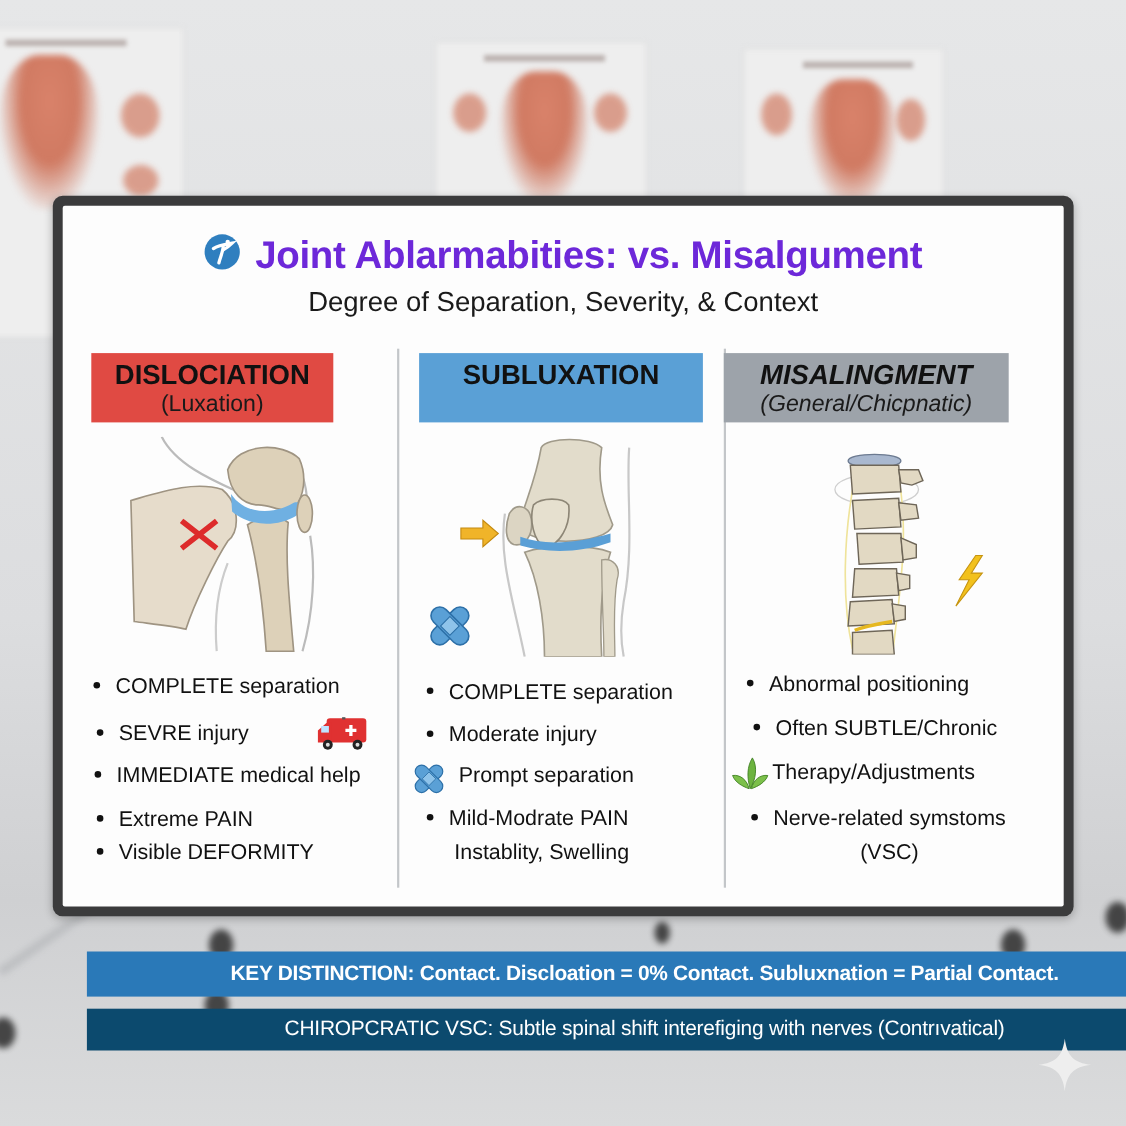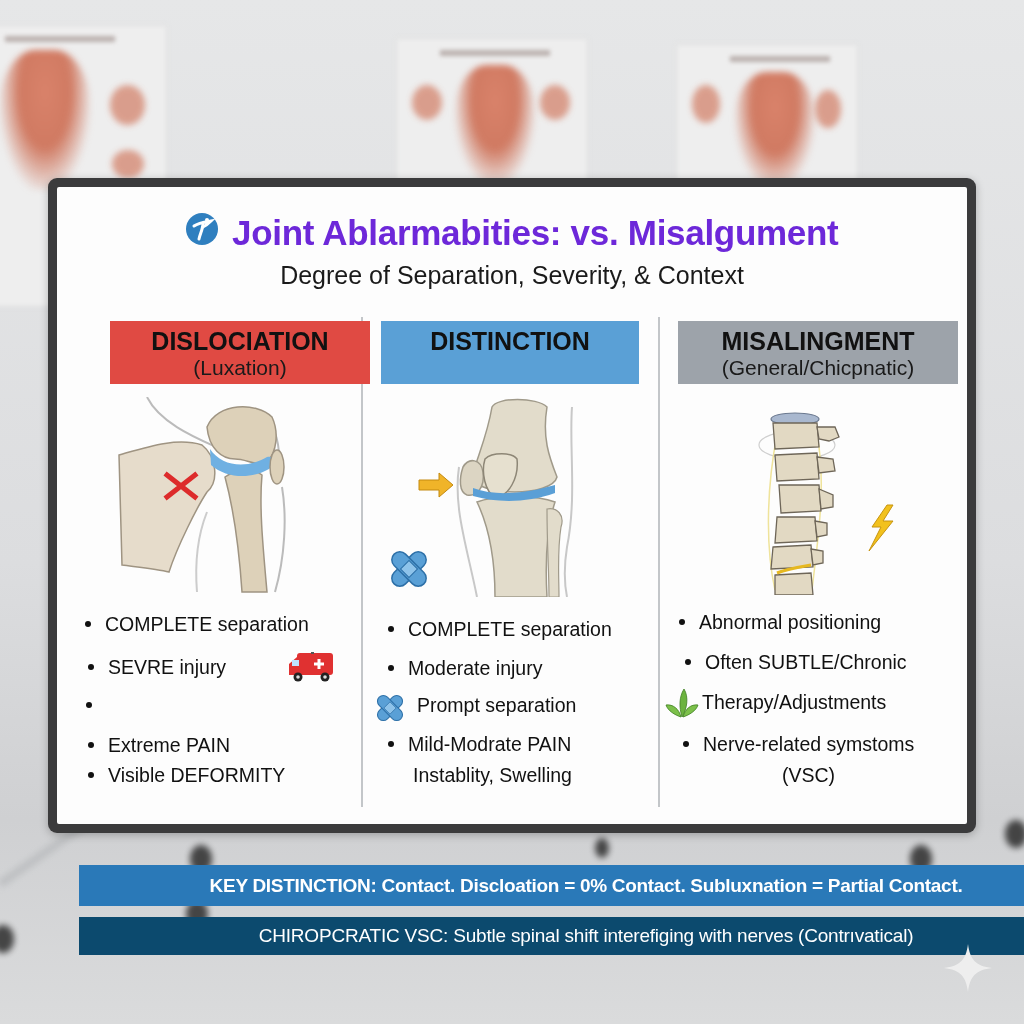--- a/index.html
+++ b/index.html
@@ -96,21 +96,21 @@
           <circle cx="21" cy="7" r="2" fill="#fff"></circle>
         </svg>
       </span>
       <span class="title">Joint Ablarmabities: vs. Misalgument</span>
     </div>
     <div class="subtitle">Degree of Separation, Severity, &amp; Context</div>
 
     <div class="col-divider" style="left:304px;"></div>
     <div class="col-divider" style="left:601px;"></div>
 
-    <div class="col-header hdr-red" style="left:26px;width:260px;margin-left:27px;">
+    <div class="col-header hdr-red" style="left:26px;width:220px;">
       <div class="h-main">DISLOCIATION</div>
       <div class="h-sub">(Luxation)</div>
     </div>
 
     <div class="illus" style="left:50px;top:210px;">
       <svg width="230" height="200" viewBox="0 0 230 200">
 
         <path d="M40 0 C55 30, 100 45, 120 55" stroke="#bbb" stroke-width="2" fill="none"></path>
         <path d="M150 20 C165 25, 170 35, 172 55" stroke="#bbb" stroke-width="2" fill="none"></path>
 
@@ -125,41 +125,41 @@
         <path d="M175 90 C180 120, 178 160, 168 195" stroke="#bbb" stroke-width="2" fill="none"></path>
         <path d="M100 115 C90 140, 88 170, 90 195" stroke="#ccc" stroke-width="2" fill="none"></path>
 
         <path d="M60 78 L88 100 M88 78 L60 100" stroke="#dd2b2b" stroke-width="5" stroke-linecap="square"></path>
       </svg>
     </div>
 
     <div class="bullets">
       <div class="bullet" style="left:28px;top:426px;"><span class="dot"></span><span>COMPLETE separation</span></div>
       <div class="bullet" style="left:31px;top:469px;"><span class="dot"></span><span>SEVRE injury</span></div>
-      <div class="bullet" style="left:29px;top:507px;"><span class="dot"></span></div>
+      <div class="bullet" style="left:29px;top:507px;"><span class="dot"></span><span>IMMEDIATE medical help</span></div>
       <div class="bullet" style="left:31px;top:547px;"><span class="dot"></span><span>Extreme PAIN</span></div>
       <div class="bullet" style="left:31px;top:577px;"><span class="dot"></span><span>Visible DEFORMITY</span></div>
     </div>
 
     <div class="inline-icon" style="left:230px;top:462px;">
       <svg width="50" height="34" viewBox="0 0 50 34">
         <rect x="10" y="4" width="36" height="22" rx="3" fill="#e03131"></rect>
         <path d="M2 26 L2 15 L10 8 L14 8 L14 26 Z" fill="#e03131"></path>
         <rect x="5" y="11" width="7" height="6" fill="#bfe3ff"></rect>
         <rect x="24" y="3" width="3" height="2" fill="#555"></rect>
         <path d="M32 10 L32 20 M27 15 L37 15" stroke="#fff" stroke-width="3"></path>
         <circle cx="11" cy="28" r="4.5" fill="#222"></circle>
           <circle cx="11" cy="28" r="1.8" fill="#ddd"></circle>
         <circle cx="38" cy="28" r="4.5" fill="#222"></circle>
           <circle cx="38" cy="28" r="1.8" fill="#ddd"></circle>
       </svg>
     </div>
 
     <div class="col-header hdr-blue" style="left:324px;width:258px;">
-      <div class="h-main">DISTINCTION</div>
+      <div class="h-main">SUBLUXATION</div>
     </div>
 
     <div class="illus" style="left:320px;top:210px;">
       <svg width="270" height="200" viewBox="0 0 270 200">
 
         <path d="M115 10 C120 0, 160 0, 170 10 C165 40, 172 60, 180 80 C175 100, 100 100, 95 80 C100 60, 110 40, 115 10 Z" fill="#e2dccb" stroke="#a09a8a" stroke-width="1.5"></path>
 
         <path d="M100 105 C120 98, 160 98, 178 105 C170 130, 168 165, 170 200 L118 200 C118 165, 112 130, 100 105 Z" fill="#e2dccb" stroke="#a09a8a" stroke-width="1.5"></path>
 
         <path d="M170 112 C180 110, 188 118, 184 130 C180 155, 182 180, 182 200 L172 200 C172 175, 170 150, 170 112 Z" fill="#e2dccb" stroke="#a09a8a" stroke-width="1.2"></path>
@@ -196,21 +196,21 @@
     <div class="inline-icon" style="left:317px;top:505px;">
       <svg width="32" height="32" viewBox="0 0 44 44">
         <g transform="rotate(45 22 22)">
           <rect x="14" y="1" width="16" height="42" rx="8" fill="#5aa0d6" stroke="#2d70a8" stroke-width="1.5"></rect>
           <rect x="1" y="14" width="42" height="16" rx="8" fill="#5aa0d6" stroke="#2d70a8" stroke-width="1.5"></rect>
           <rect x="16" y="16" width="12" height="12" fill="#8ec3ea" stroke="#2d70a8" stroke-width="1"></rect>
         </g>
       </svg>
     </div>
 
-    <div class="col-header hdr-gray" style="left:621px;width:280px;">
+    <div class="col-header hdr-gray" style="left:601px;width:259px;font-style:italic;">
       <div class="h-main">MISALINGMENT</div>
       <div class="h-sub">(General/Chicpnatic)</div>
     </div>
 
     <div class="illus" style="left:700px;top:218px;">
       <svg width="140" height="190" viewBox="0 0 140 190">
         <ellipse cx="40" cy="40" rx="38" ry="14" fill="none" stroke="#cfcfcf" stroke-width="1.2"></ellipse>
         <path d="M20 30 C10 80, 8 140, 18 185" stroke="#efe39a" stroke-width="1.5" fill="none"></path>
         <path d="M60 30 C70 80, 60 140, 55 185" stroke="#efe39a" stroke-width="1.5" fill="none"></path>
 

